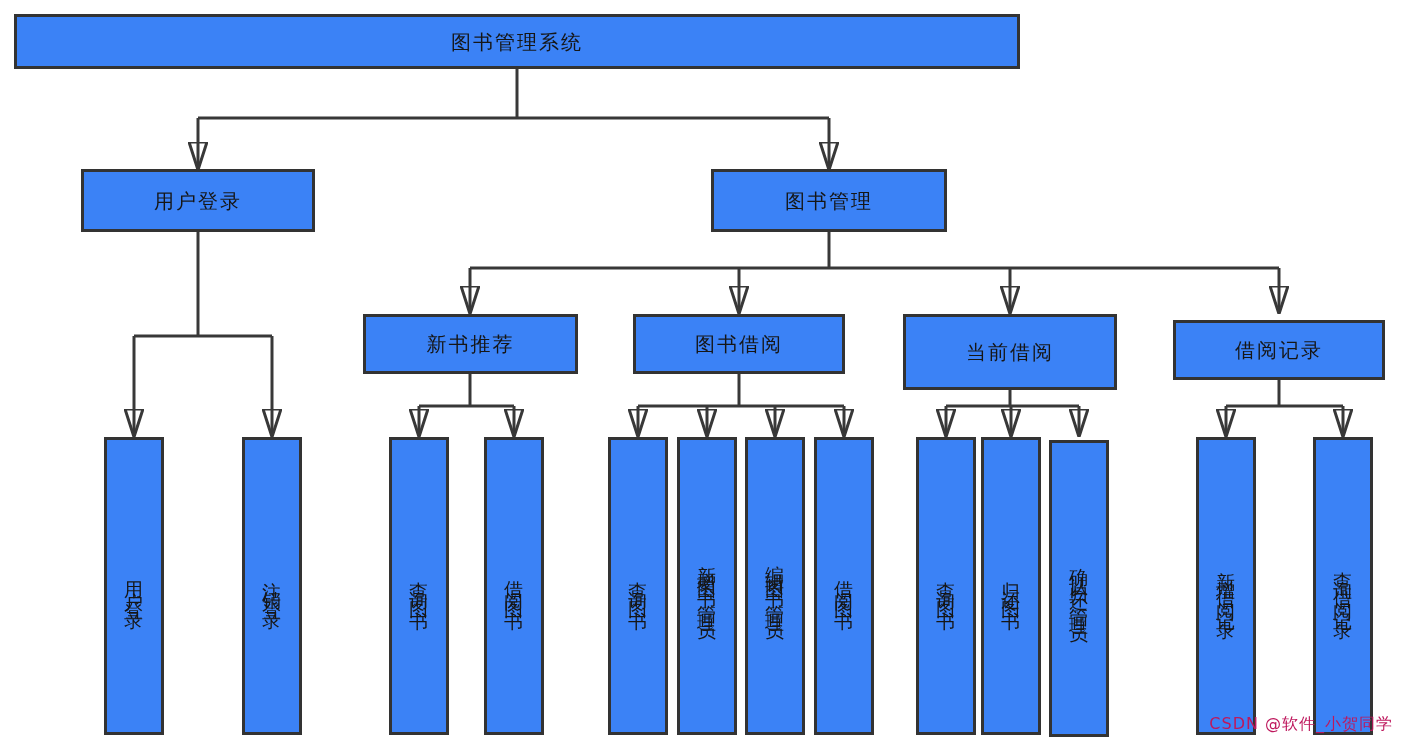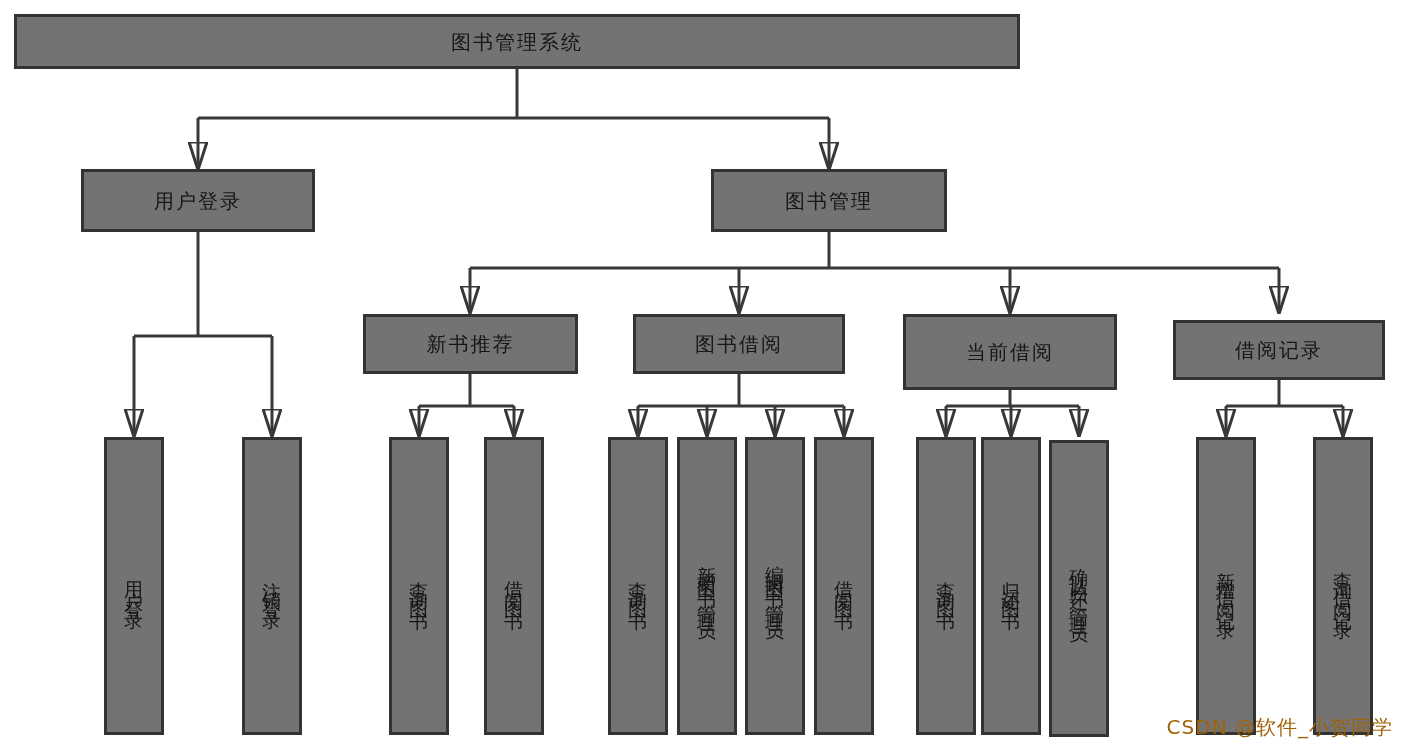--- a/index.html
+++ b/index.html
@@ -3,32 +3,32 @@
 <meta charset="utf-8">
 <style>
   html,body{margin:0;padding:0;background:#ffffff;}
   #stage{
     position:relative;width:1405px;height:747px;background:#ffffff;overflow:hidden;
     font-family:"DejaVu Sans","Liberation Sans",sans-serif;color:#161616;
   }
   #connectors{position:absolute;left:0;top:0;width:1405px;height:747px;}
   #connectors path{stroke:#383838;stroke-width:3;fill:none;}
   .box{
-    position:absolute;box-sizing:border-box;border:3px solid #333333;background:#737373;
+    position:absolute;box-sizing:border-box;border:3px solid #333333;background:#3b82f6;
     display:flex;align-items:center;justify-content:center;text-align:center;
     font-size:20px;letter-spacing:2px;line-height:1;z-index:2;
   }
   .vbox{
     writing-mode:vertical-rl;text-orientation:mixed;
     font-size:19px;letter-spacing:10px;
   }
   .vbox.tight{letter-spacing:8px;}
   #watermark{
-    position:absolute;right:12px;top:714px;font-size:20px;letter-spacing:1px;
-    color:#a16207;z-index:3;white-space:nowrap;
+    position:absolute;right:12px;top:714px;font-size:16px;letter-spacing:1px;
+    color:#be185d;z-index:3;white-space:nowrap;
   }
 </style>
 </head>
 <body>
 
 <div id="stage">
 
   <svg id="connectors" viewBox="0 0 1405 747" xmlns="http://www.w3.org/2000/svg">
     <defs>
       <marker id="arrow" markerUnits="userSpaceOnUse" markerWidth="28" markerHeight="20" viewBox="0 0 28 20" refX="27" refY="10" orient="auto">

